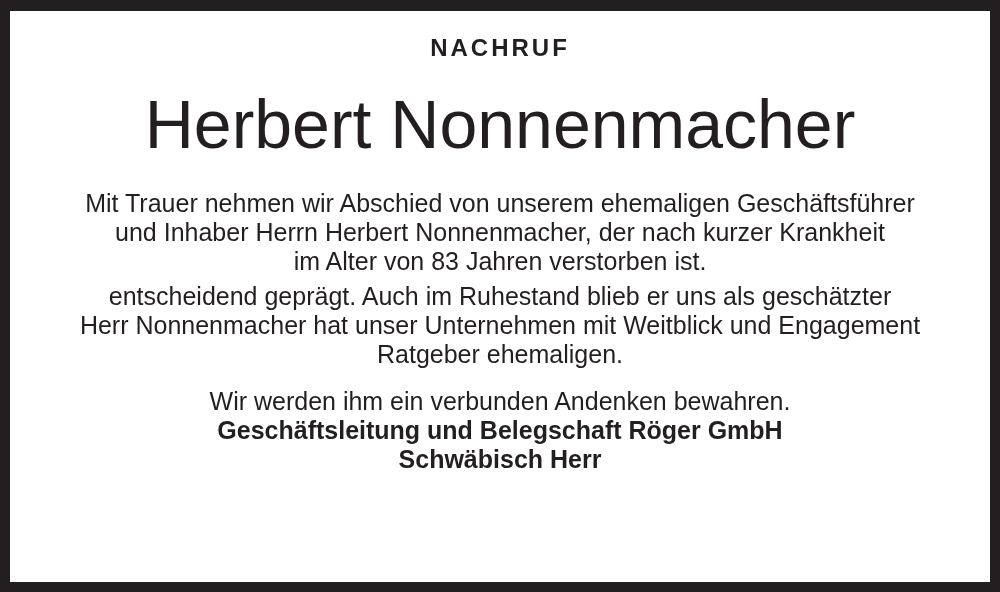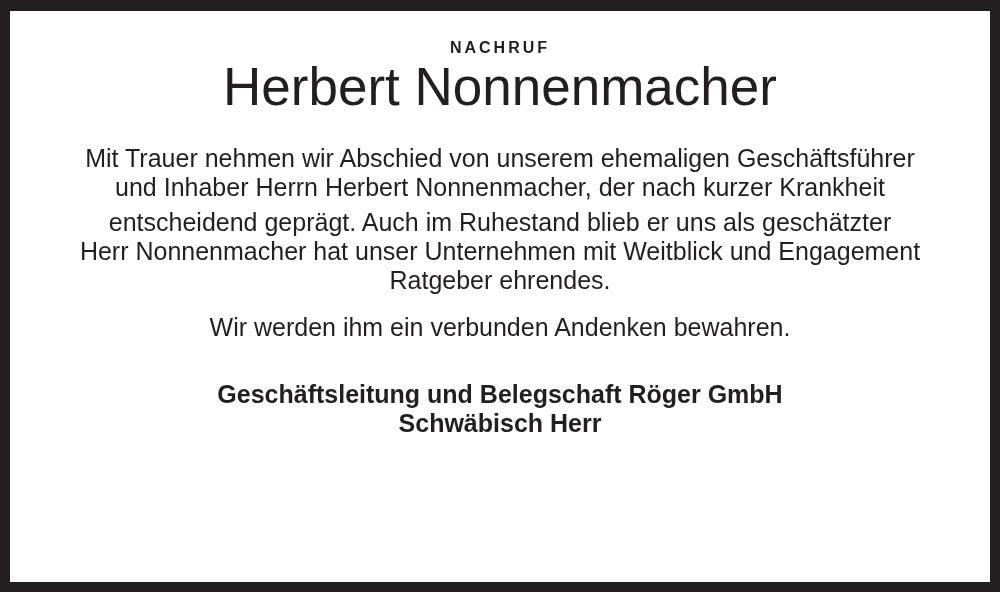--- a/index.html
+++ b/index.html
@@ -25,50 +25,50 @@
     color: #231f20;
     font-family: "Liberation Sans", "DejaVu Sans", sans-serif;
     text-align: center;
     display: flex;
     flex-direction: column;
     align-items: center;
     padding-top: 25px;
   }
 
   .kicker {
-    font-size: 16px;
+    font-size: 24px;
     line-height: 24px;
     font-weight: bold;
     letter-spacing: 3px;
     color: #231f20;
   }
 
   .deceased-name {
-    font-size: 53px;
+    margin-top: 30px;
+    font-size: 68px;
     line-height: 1.0;
     font-weight: 400;
     letter-spacing: 0px;
     white-space: nowrap;
     color: #231f20;
     text-align: right;
   }
 
   .paragraph {
     font-size: 25px;
     line-height: 29px;
     font-weight: 400;
     color: #231f20;
   }
 
   .paragraph.p1 { margin-top: 31px; }
   .paragraph.p2 { margin-top: 6px; }
   .paragraph.p3 { margin-top: 18px; }
 
   .signature {
-    margin-top: 38px;
     font-size: 25px;
     line-height: 29px;
     font-weight: bold;
     color: #231f20;
   }
 
   .line { white-space: nowrap; }
 </style>
 </head>
 <body>
@@ -76,26 +76,27 @@
 <div class="notice-frame">
   <div class="notice-inner">
 
     <div class="kicker">NACHRUF</div>
 
     <div class="deceased-name">Herbert Nonnenmacher</div>
 
     <div class="paragraph p1">
       <div class="line">Mit Trauer nehmen wir Abschied von unserem ehemaligen Geschäftsführer</div>
       <div class="line">und Inhaber Herrn Herbert Nonnenmacher, der nach kurzer Krankheit</div>
+      <div class="line">im Alter von 83 Jahren verstorben ist.</div>
     </div>
 
     <div class="paragraph p2">
       <div class="line">entscheidend geprägt. Auch im Ruhestand blieb er uns als geschätzter</div>
       <div class="line">Herr Nonnenmacher hat unser Unternehmen mit Weitblick und Engagement</div>
-      <div class="line">Ratgeber ehrendes.</div>
+      <div class="line">Ratgeber ehemaligen.</div>
     </div>
 
     <div class="paragraph p3">
       <div class="line">Wir werden ihm ein verbunden Andenken bewahren.</div>
     </div>
 
     <div class="signature">
       <div class="line">Geschäftsleitung und Belegschaft Röger GmbH</div>
       <div class="line">Schwäbisch Herr</div>
     </div>

